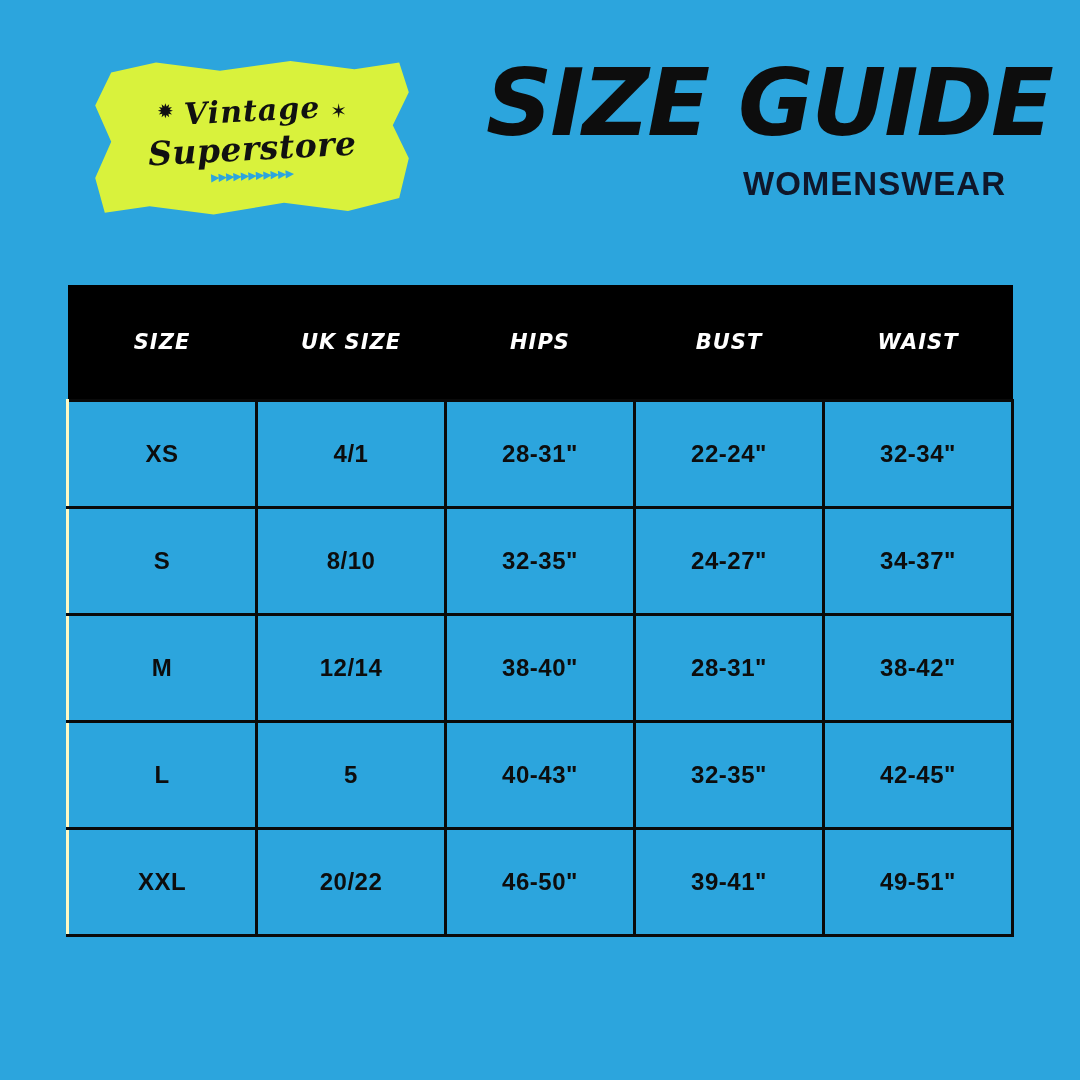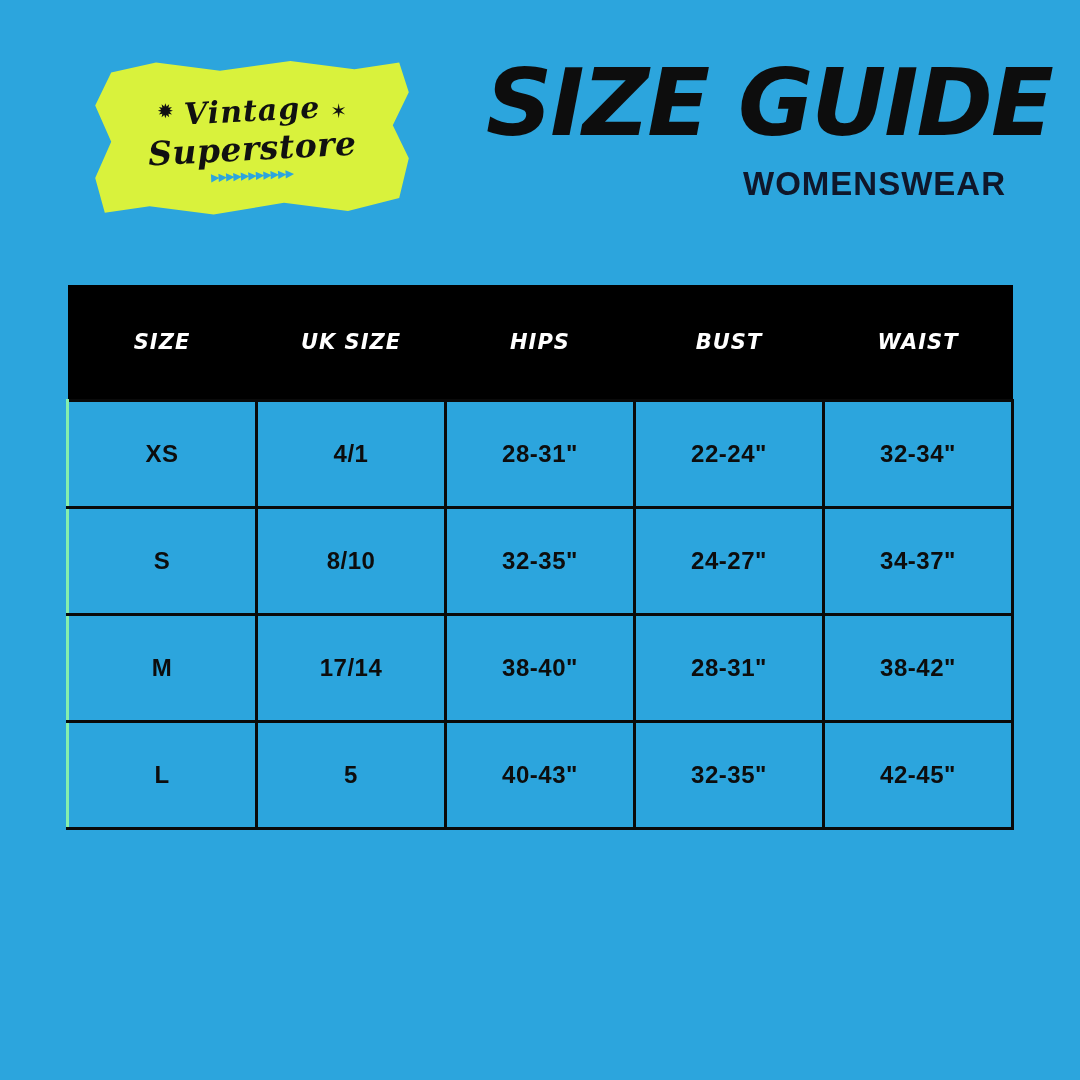--- a/index.html
+++ b/index.html
@@ -143,21 +143,21 @@
     background: #2ca5dd;
     color: #0d0d0d;
     font-family: "Liberation Sans", sans-serif;
     font-weight: bold;
     font-size: 24px;
     text-align: center;
     height: 102px;
     border: 3px solid #0a0a0a;
     letter-spacing: 0.5px;
   }
-  table.size-table tbody tr td:first-child { border-left: 3px solid #86efac; }
+  table.size-table tbody tr td:first-child { border-left: 3px solid #fef9c3; }
   table.size-table tbody tr td:last-child { border-right: 3px solid #0a0a0a; }
   table.size-table tbody tr:last-child td { border-bottom: 3px solid #0a0a0a; }
 </style>
 </head>
 <body>
 
 <div class="page">
 
   <div class="logo-badge">
     <div class="logo-shape"></div>
@@ -198,29 +198,36 @@
         </tr>
         <tr>
           <td>S</td>
           <td>8/10</td>
           <td>32-35"</td>
           <td>24-27"</td>
           <td>34-37"</td>
         </tr>
         <tr>
           <td>M</td>
-          <td>17/14</td>
+          <td>12/14</td>
           <td>38-40"</td>
           <td>28-31"</td>
           <td>38-42"</td>
         </tr>
         <tr>
           <td>L</td>
           <td>5</td>
           <td>40-43"</td>
           <td>32-35"</td>
           <td>42-45"</td>
         </tr>
+        <tr>
+          <td>XXL</td>
+          <td>20/22</td>
+          <td>46-50"</td>
+          <td>39-41"</td>
+          <td>49-51"</td>
+        </tr>
       </tbody>
     </table>
   </div>
 
 </div>
 
 </body></html>

